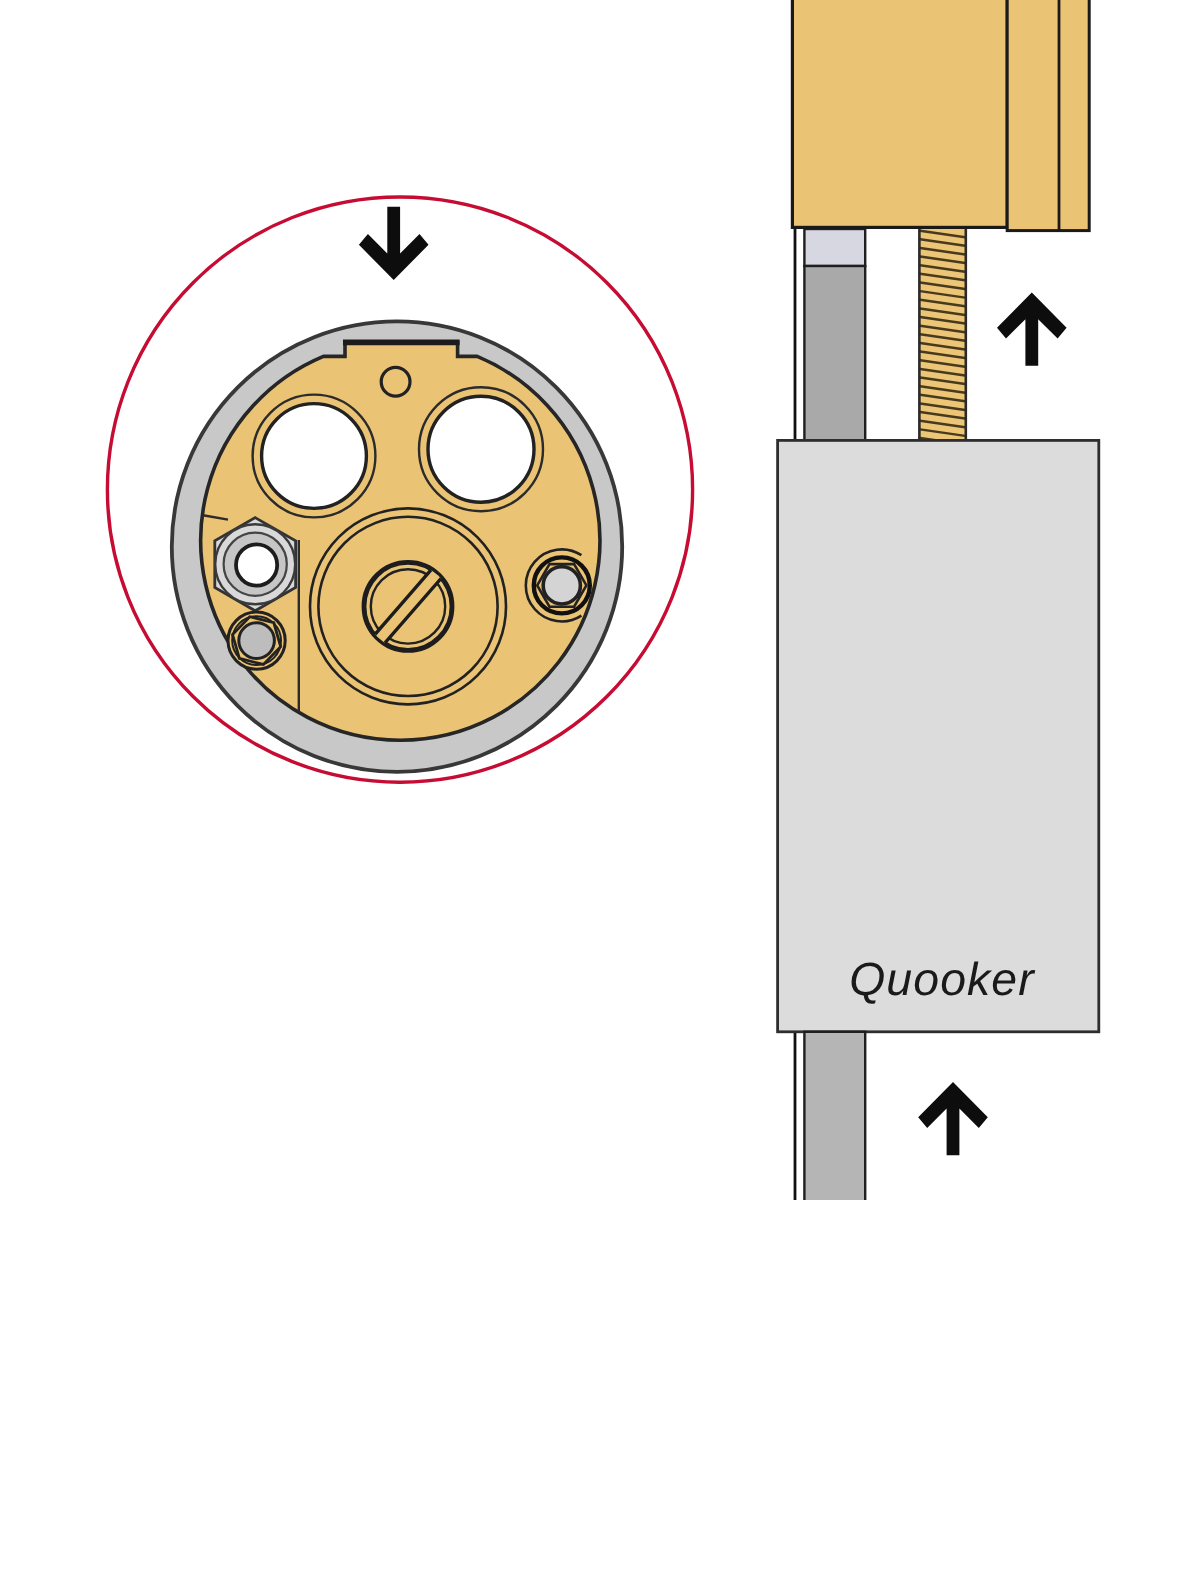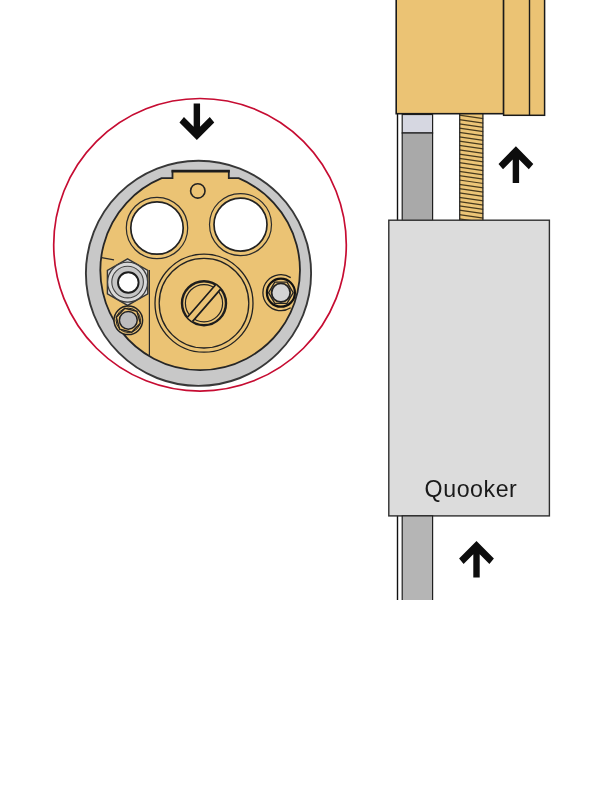--- a/index.html
+++ b/index.html
@@ -1,16 +1,16 @@
 <!DOCTYPE html>
 <html><head>
 <meta charset="utf-8">
 <style>
   html,body{margin:0;padding:0;background:#fff;}
-  #c{position:relative;width:600px;height:600px;overflow:hidden;}
+  #c{position:relative;width:600px;height:600px;overflow:hidden;font-style:italic;}
   svg{display:block;}
   text{font-family:"Liberation Sans",sans-serif;}
 </style>
 </head>
 <body>
 <div id="c">
 <svg width="600" height="796" viewBox="0 0 600 796">
   <defs>
     <clipPath id="rodClip">
           <rect x="459.2" y="113.5" width="24.2" height="107.5"></rect>

